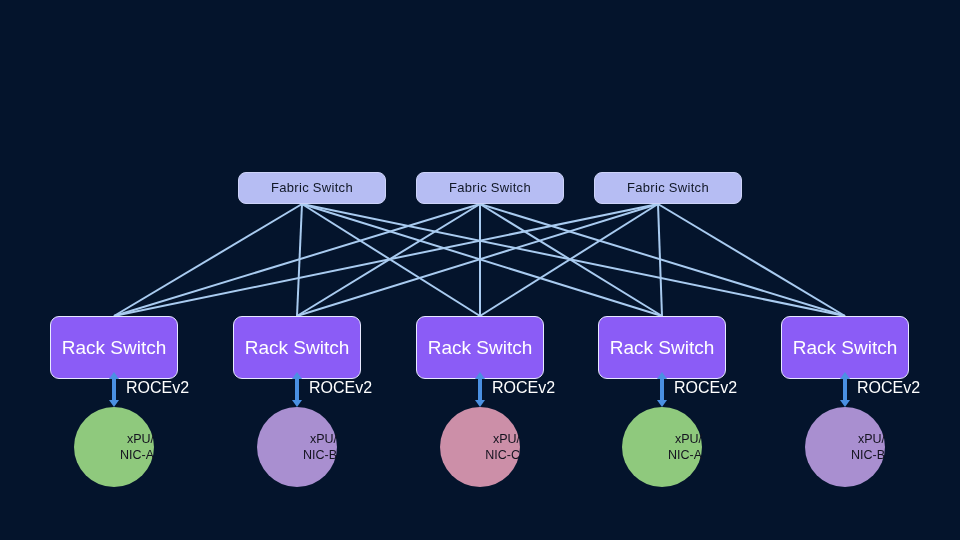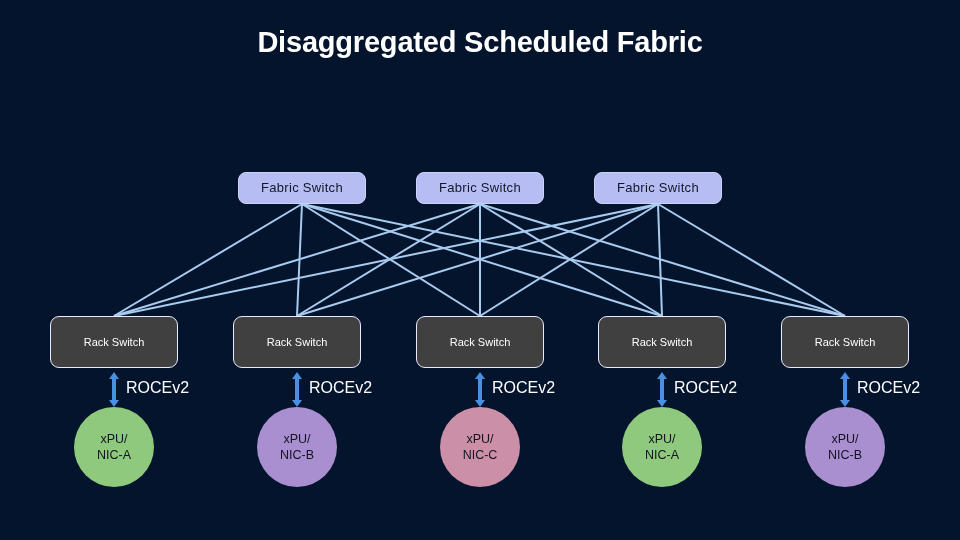--- a/index.html
+++ b/index.html
@@ -43,46 +43,46 @@
   .node-box {
     position: absolute;
     box-sizing: border-box;
     display: flex;
     align-items: center;
     justify-content: center;
     text-align: center;
     line-height: 1.15;
   }
   .fabric-switch {
-    width: 128px;
+    width: 148px;
     height: 32px;
     background: #b6bdf3;
     border: 1px solid #cdd3f8;
     border-radius: 8px;
     color: #111827;
     font-size: 13px;
     letter-spacing: 0.3px;
   }
   .rack-switch {
     width: 128px;
-    height: 52px;
-    background: #404040;
+    height: 63px;
+    background: #8b5cf6;
     border: 1.5px solid #e8eaff;
     border-radius: 9px;
     color: #ffffff;
-    font-size: 11px;
+    font-size: 19px;
   }
   .nic-circle {
     position: absolute;
     width: 80px;
     height: 80px;
     border-radius: 50%;
     display: flex;
     flex-direction: column;
-    align-items: center;
+    align-items: flex-end;
     justify-content: center;
     color: #14131f;
     font-size: 12.5px;
     line-height: 1.3;
     text-align: center;
     box-sizing: border-box;
   }
   .nic-line {
     display: block;
   }
@@ -95,21 +95,20 @@
   }
   .roce-arrow {
     position: absolute;
   }
 </style>
 </head>
 <body>
 
 <div id="stage">
 
-  <div id="title">Disaggregated Scheduled Fabric</div>
 
   <svg id="links" viewBox="0 0 960 540" width="960" height="540" xmlns="http://www.w3.org/2000/svg">
       <line x1="302" y1="204" x2="114" y2="316" stroke="#a9cbf0" stroke-width="2"></line>
       <line x1="302" y1="204" x2="297" y2="316" stroke="#a9cbf0" stroke-width="2"></line>
       <line x1="302" y1="204" x2="480" y2="316" stroke="#a9cbf0" stroke-width="2"></line>
       <line x1="302" y1="204" x2="662" y2="316" stroke="#a9cbf0" stroke-width="2"></line>
       <line x1="302" y1="204" x2="845" y2="316" stroke="#a9cbf0" stroke-width="2"></line>
       <line x1="480" y1="204" x2="114" y2="316" stroke="#a9cbf0" stroke-width="2"></line>
       <line x1="480" y1="204" x2="297" y2="316" stroke="#a9cbf0" stroke-width="2"></line>
       <line x1="480" y1="204" x2="480" y2="316" stroke="#a9cbf0" stroke-width="2"></line>

